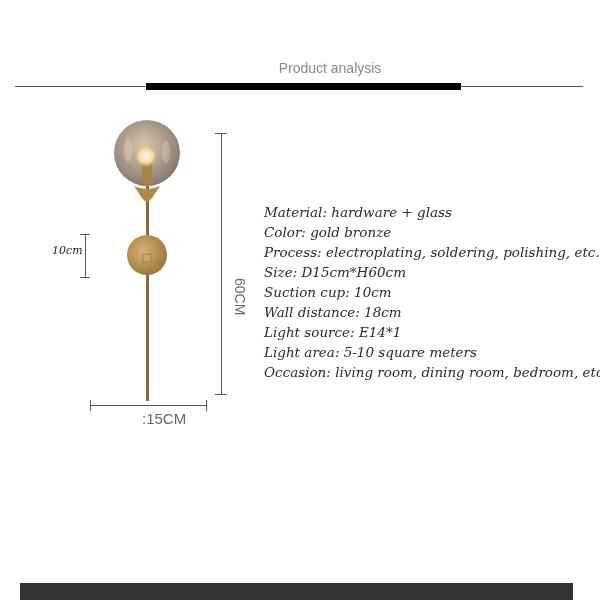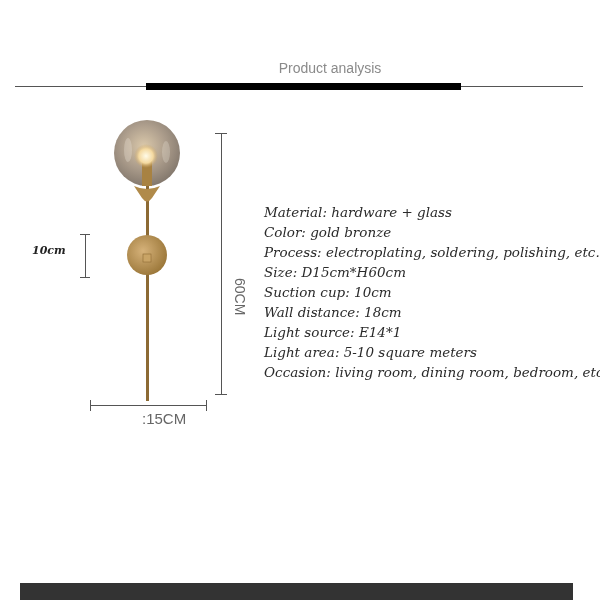--- a/index.html
+++ b/index.html
@@ -14,22 +14,22 @@
     }
     .thin-line { position: absolute; left: 15px; top: 86px; width: 568px; height: 1px; background: #555; }
     .thick-line { position: absolute; left: 146px; top: 83px; width: 315px; height: 7px; background: #000; }
 
     .dim-v { position: absolute; width: 1px; background: #555; }
     .dim-cap { position: absolute; height: 1px; background: #555; }
     .dim-h { position: absolute; height: 1px; background: #555; }
     .dim-capv { position: absolute; width: 1px; background: #555; }
 
     .label-10cm {
-      position: absolute; left: 32px; top: 244px;
-      font-family: "DejaVu Serif", serif; font-style: italic; font-weight: bold;
+      position: absolute; left: 52px; top: 244px;
+      font-family: "DejaVu Serif", serif; font-style: italic; font-weight: normal;
       font-size: 11px; color: #222;
     }
     .label-60cm {
       position: absolute; left: 220px; top: 278px;
       font-family: "Liberation Sans", sans-serif; font-size: 14px; color: #666;
       transform: rotate(90deg); transform-origin: left top; white-space: nowrap;
       left: 248px;
     }
     .label-15cm {
       position: absolute; left: 142px; top: 410px;

